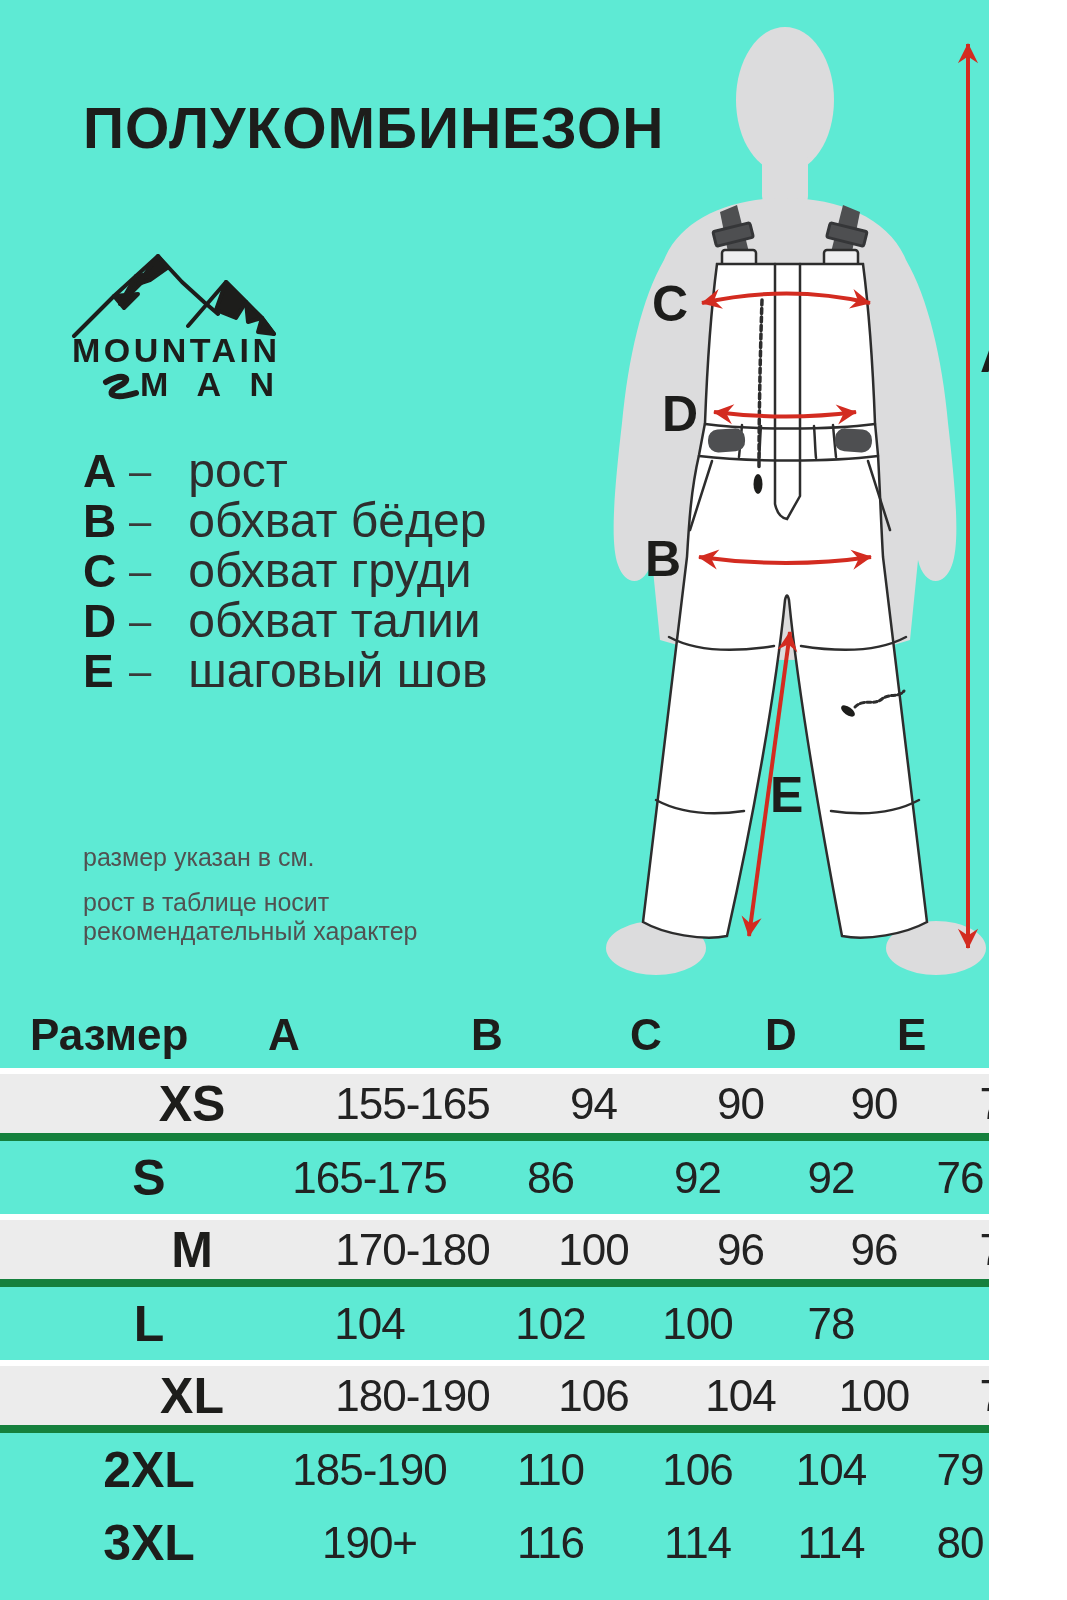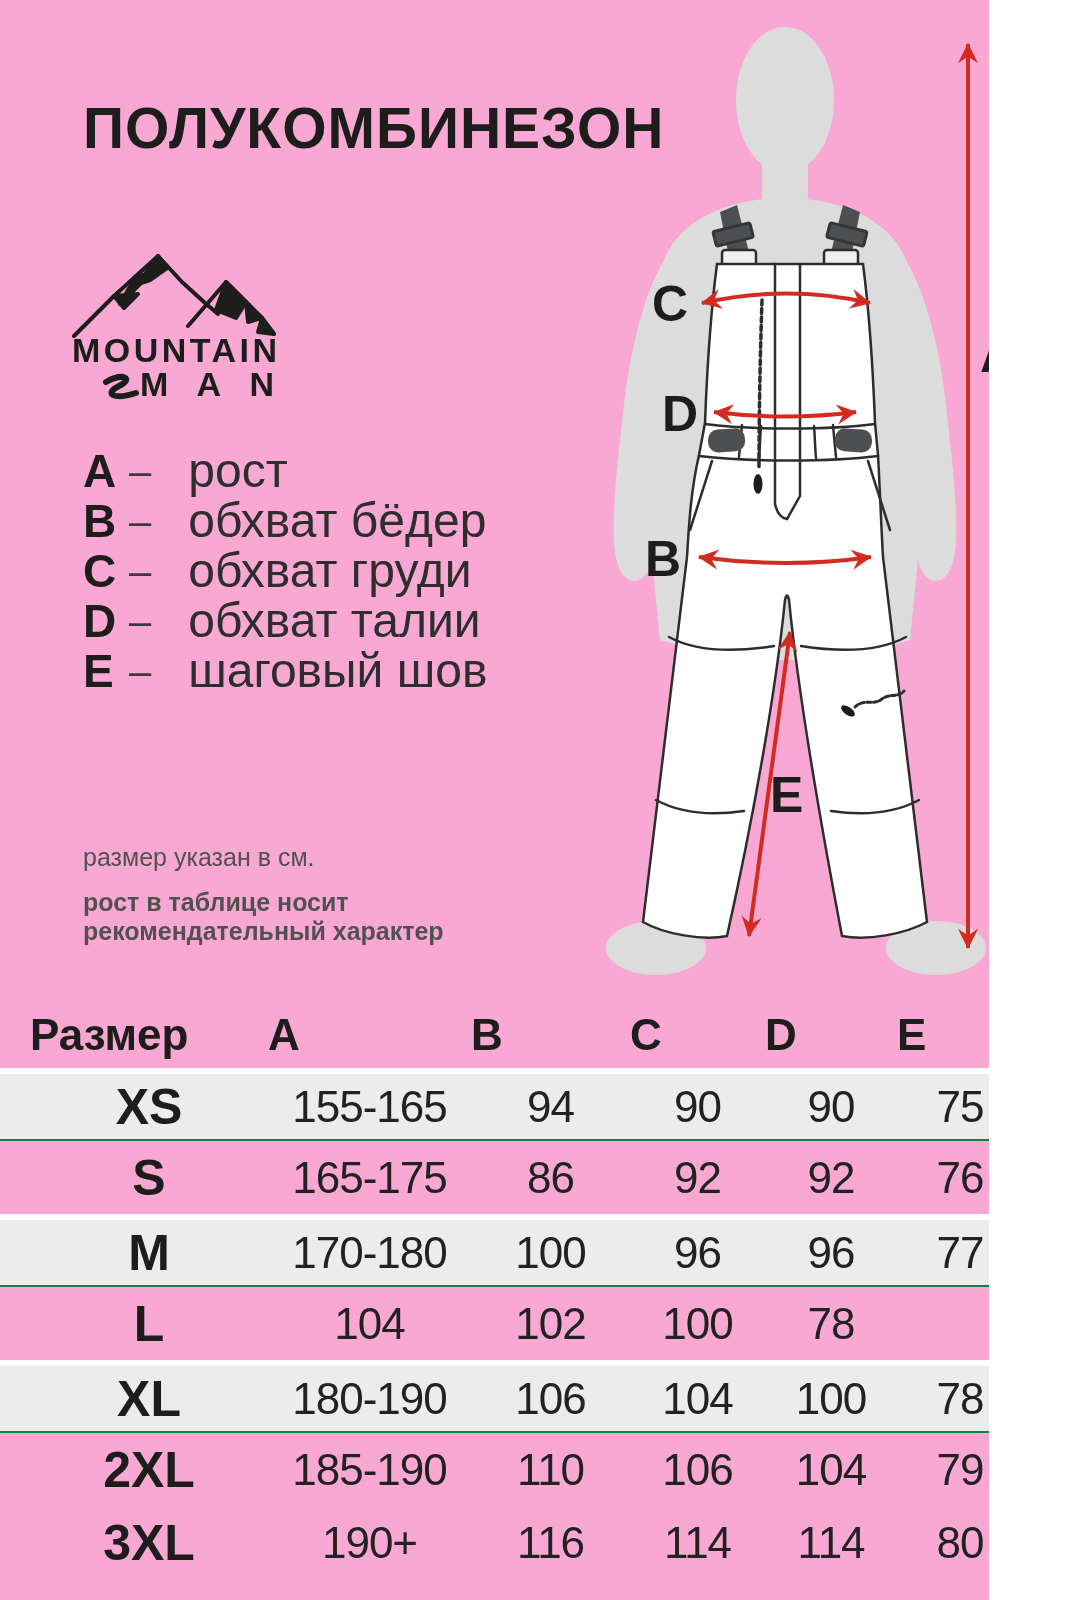--- a/index.html
+++ b/index.html
@@ -1,38 +1,38 @@
 <!DOCTYPE html>
 <html lang="ru"><head>
 <meta charset="utf-8">
 <style>
   html,body{margin:0;padding:0;background:#ffffff;}
-  .page{position:relative;width:989px;height:1600px;background:#f9a8d4;overflow:hidden;
+  .page{position:relative;width:989px;height:1600px;background:#5eead4;overflow:hidden;
         font-family:"Liberation Sans",sans-serif;color:#1d1d1b;}
   .title{position:absolute;left:83px;top:62px;font-size:57px;font-weight:800;
          letter-spacing:1px;line-height:1;white-space:nowrap;}
   .logo{position:absolute;left:70px;top:246px;}
   .legend{position:absolute;left:83px;top:446px;}
   .legend-row{display:flex;align-items:center;height:50px;}
   .legend-letter{font-size:46px;font-weight:800;width:46px;line-height:1;}
   .legend-dash{font-size:40px;font-weight:400;color:#3a3a3a;margin:0 14px 0 0;line-height:1;}
   .legend-label{font-size:48px;font-weight:300;color:#2e2e2e;line-height:1;margin-left:23px;}
   .note-bold{position:absolute;left:83px;top:756px;width:500px;font-size:34px;
              font-weight:700;line-height:1.12;}
   .note-light{position:absolute;left:83px;font-size:25px;font-weight:300;color:#515151;line-height:1.15;}
   .note-1{top:843px;}
-  .note-2{top:888px;width:470px;font-weight:bold;}
+  .note-2{top:888px;width:470px;}
   .figure{position:absolute;left:590px;top:0;width:477px;height:980px;}
   .size-table{position:absolute;left:0;top:1002px;width:1067px;}
   .t-header{display:grid;grid-template-columns:268px 203px 159px 135px 132px 170px;
             height:66px;align-items:center;text-align:left;font-weight:700;font-size:44px;}
   .t-row{display:grid;grid-template-columns:268px 203px 159px 135px 132px 170px;
          height:73px;align-items:center;text-align:center;}
-  .t-row.shaded{background:#ececec;border-top:6px solid #ffffff;border-bottom:2px solid #15803d;
-                box-sizing:border-box;}
+  .t-row.shaded{background:#ececec;border-top:6px solid #ffffff;border-bottom:8px solid #15803d;
+                box-sizing:border-box;padding-left:43px;}
   .cell{box-sizing:border-box;}
   .t-header .cell:nth-child(1),.t-row .cell:nth-child(1){padding-left:30px;}
   .t-header .cell:nth-child(6),.t-row .cell:nth-child(6){padding-right:44px;}
   .cell.size{font-weight:800;font-size:50px;}
   .cell.val{font-weight:300;font-size:44px;color:#222222;letter-spacing:-1px;}
   svg text{font-family:"Liberation Sans",sans-serif;}
 </style>
 </head>
 <body>
 

